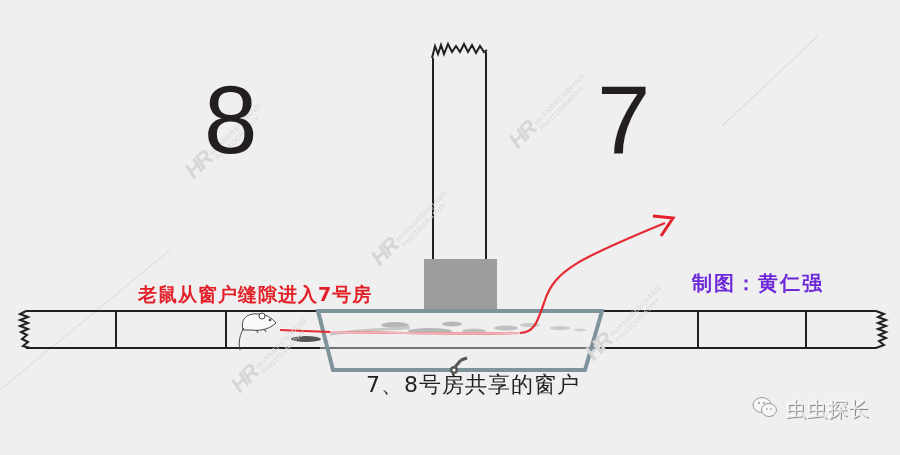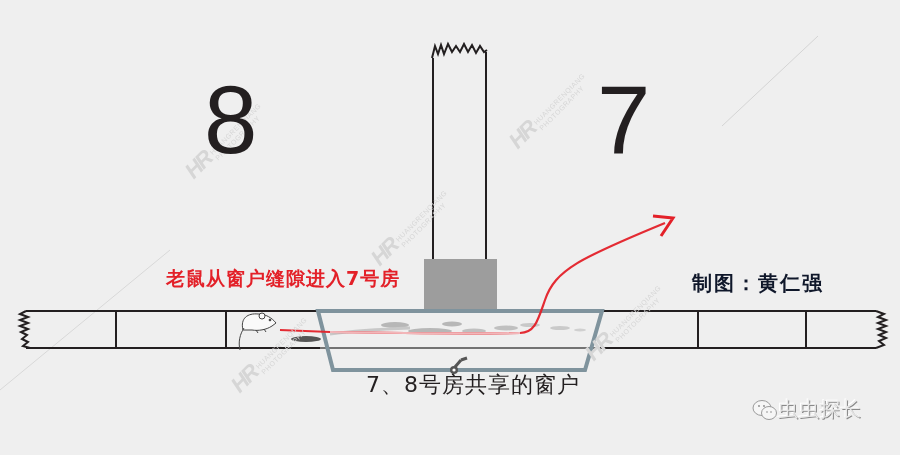--- a/index.html
+++ b/index.html
@@ -1,24 +1,24 @@
 <!DOCTYPE html>
 <html><head>
   <meta charset="utf-8">
   <style>
     html, body { margin: 0; padding: 0; }
     body { width: 900px; height: 455px; background: #efefef; overflow: hidden; position: relative; font-family: "DejaVu Sans", "Liberation Sans", sans-serif; }
     .canvas { position: absolute; left: 0; top: 0; width: 900px; height: 455px; }
     .room-number { position: absolute; font-family: "Liberation Sans", sans-serif; font-size: 96px; color: #231f20; line-height: 1; }
     .room-8 { left: 204px; top: 72px; }
     .room-7 { left: 597px; top: 72px; }
-    .label-red { position: absolute; left: 138px; top: 266px; color: #e32028; font-size: 19px; font-weight: bold; letter-spacing: 1px; white-space: nowrap; margin-left: 28px; }
-    .label-credit { position: absolute; left: 692px; top: 270px; color: #0f172a; font-size: 20px; font-weight: bold; letter-spacing: 2px; white-space: nowrap; }
+    .label-red { position: absolute; left: 138px; top: 282px; color: #e32028; font-size: 19px; font-weight: bold; letter-spacing: 1px; white-space: nowrap; }
+    .label-credit { position: absolute; left: 692px; top: 270px; color: #6d28d9; font-size: 20px; font-weight: bold; letter-spacing: 2px; white-space: nowrap; }
     .label-window { position: absolute; left: 366px; top: 370px; color: #231f20; font-size: 22px; letter-spacing: 1px; white-space: nowrap; }
-    .wm-badge { position: absolute; left: 752px; top: 396px; display: flex; align-items: center; gap: 0; }
+    .wm-badge { position: absolute; left: 752px; top: 396px; display: flex; gap: 8px; }
     .wm-text { color: #e8e8e8; font-size: 20px; letter-spacing: 1px; text-shadow: 1px 1px 0 #8a8a8a, -1px -1px 0 #fff; }
     .watermark { position: absolute; color: #d6d6d6; font-family: "Liberation Sans", sans-serif; transform: rotate(-45deg); transform-origin: left bottom; white-space: nowrap; display: flex; align-items: flex-end; gap: 3px; }
     .watermark .logo { font-size: 22px; font-weight: bold; font-style: italic; letter-spacing: -2px; }
     .watermark .sub { font-size: 7px; line-height: 8px; letter-spacing: 0.5px; }
   </style>
 </head>
 <body>
 
 <div class="canvas">
   <svg width="900" height="455" viewBox="0 0 900 455" style="position:absolute;left:0;top:0">

